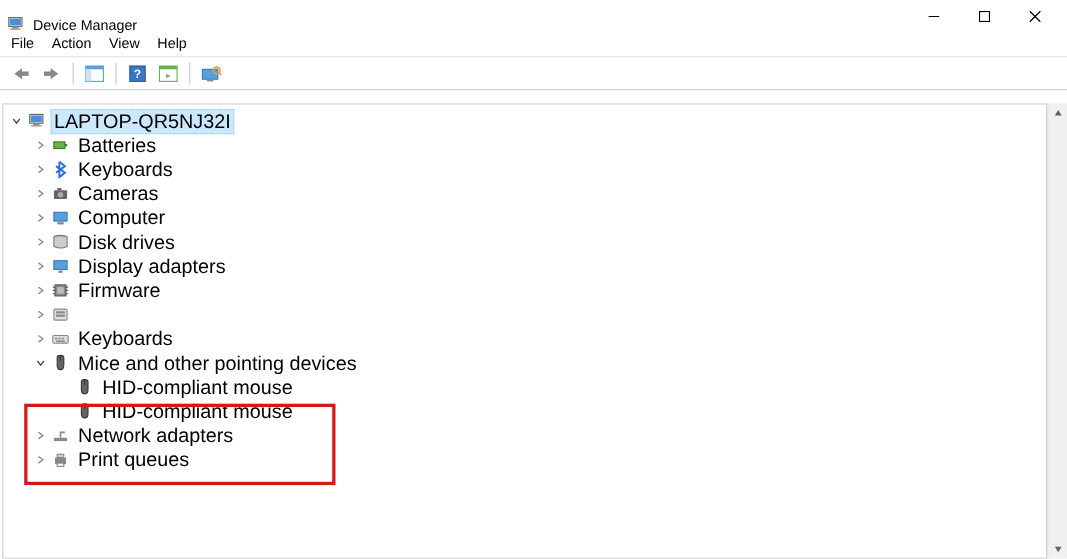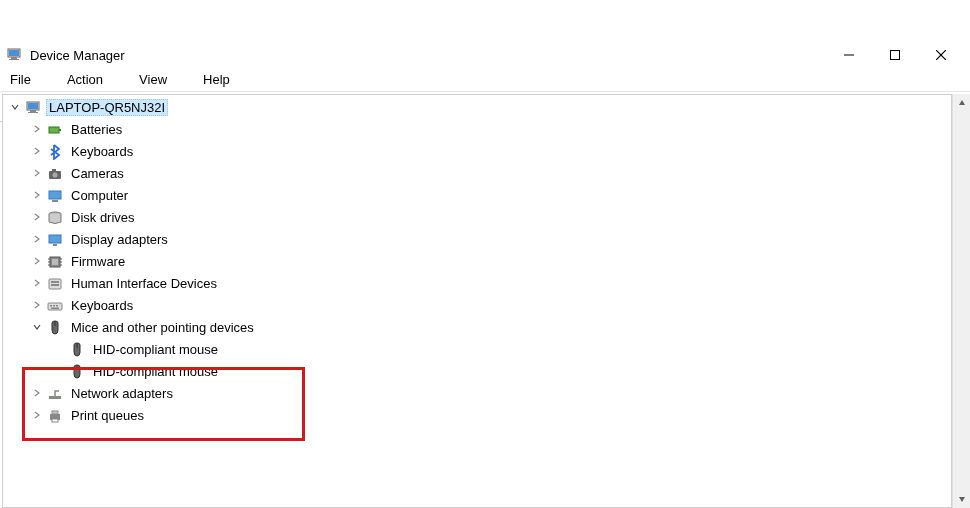--- a/index.html
+++ b/index.html
@@ -8,34 +8,33 @@
     font-size: 13px;
     background: #fff;
     color: #000;
     width: 970px;
     height: 508px;
     overflow: hidden;
     position: relative;
   }
   .titlebar {
     display: flex;
-    align-items: center;
+    align-items: flex-end;
     height: 30px;
     padding: 0 6px;
     background: #fff;
-    margin-top: 40px;
   }
   .titlebar .app-icon { width: 16px; height: 16px; margin-right: 8px; display:flex; align-items:center; justify-content:center;}
   .titlebar .title { font-size: 13px; flex: 0 0 auto; }
   .titlebar .spacer { flex: 1; }
   .win-btns { display: flex; gap: 0; }
   .win-btn { width: 46px; height: 30px; display:flex; align-items:center; justify-content:center; }
   .menubar {
     display: flex;
-    gap: 36px;
+    gap: 16px;
     padding: 2px 10px 4px 10px;
     font-size: 13px;
     border-bottom: 1px solid #e5e5e5;
   }
   .menubar span { cursor: default; }
   .toolbar {
     display: flex;
     align-items: center;
     padding: 3px 6px;
     border-bottom: 1px solid #d0d0d0;
@@ -47,23 +46,23 @@
   .tree-wrap {
     position: absolute;
     left: 2px; right: 18px; top: 94px; bottom: 0;
     border: 1px solid #cfcfcf;
     overflow: hidden;
     background:#fff;
   }
   .tree { padding: 4px 0 0 4px; }
   .node {
     display: flex;
-    align-items: flex-start;
+    align-items: center;
     height: 22px;
-    font-size: 13px;
+    font-size: 18px;
     position: relative;
   }
   .chev { width: 16px; height:16px; display:flex; align-items:center; justify-content:center; color:#777; }
   .node-icon { width:20px; height:18px; display:flex; align-items:center; justify-content:center; margin-right:3px; }
   .label { white-space: nowrap; padding:1px 3px; }
   .label.selected { background:#cce8ff; border:1px dotted #99c8e8; padding:0 2px; }
   .scrollbar { position:absolute; right:0; top:94px; bottom:0; width:18px; background:#f0f0f0; border-left:1px solid #e0e0e0;}
   .scroll-up, .scroll-down { position:absolute; width:18px; height:18px; display:flex; align-items:center; justify-content:center; color:#666; }
   .scroll-up { top:0; } .scroll-down { bottom:0; }
   .highlight-box {
@@ -287,21 +286,20 @@
             <path d="M2 1 L6 4 L2 7" fill="none" stroke="#888" stroke-width="1.2"></path>
           </svg>
         </span>
     <span class="node-icon">
           <svg width="16" height="16" viewBox="0 0 16 16">
             <rect x="2" y="3" width="12" height="10" rx="1" fill="#ddd" stroke="#888"></rect>
             <rect x="4" y="5" width="8" height="2" fill="#888"></rect>
             <rect x="4" y="8" width="8" height="2" fill="#888"></rect>
           </svg>
         </span>
-    <span class="label">Human Interface Devices</span>
   </div>
       <div class="node" style="padding-left:22px">
     <span class="chev">
           <svg width="8" height="8">
             <path d="M2 1 L6 4 L2 7" fill="none" stroke="#888" stroke-width="1.2"></path>
           </svg>
         </span>
     <span class="node-icon">
           <svg width="16" height="16" viewBox="0 0 16 16">
             <rect x="1" y="5" width="14" height="7" rx="1" fill="#ddd" stroke="#888"></rect>

